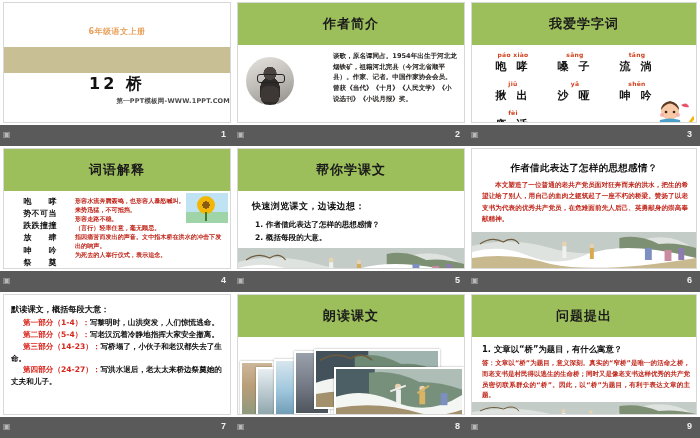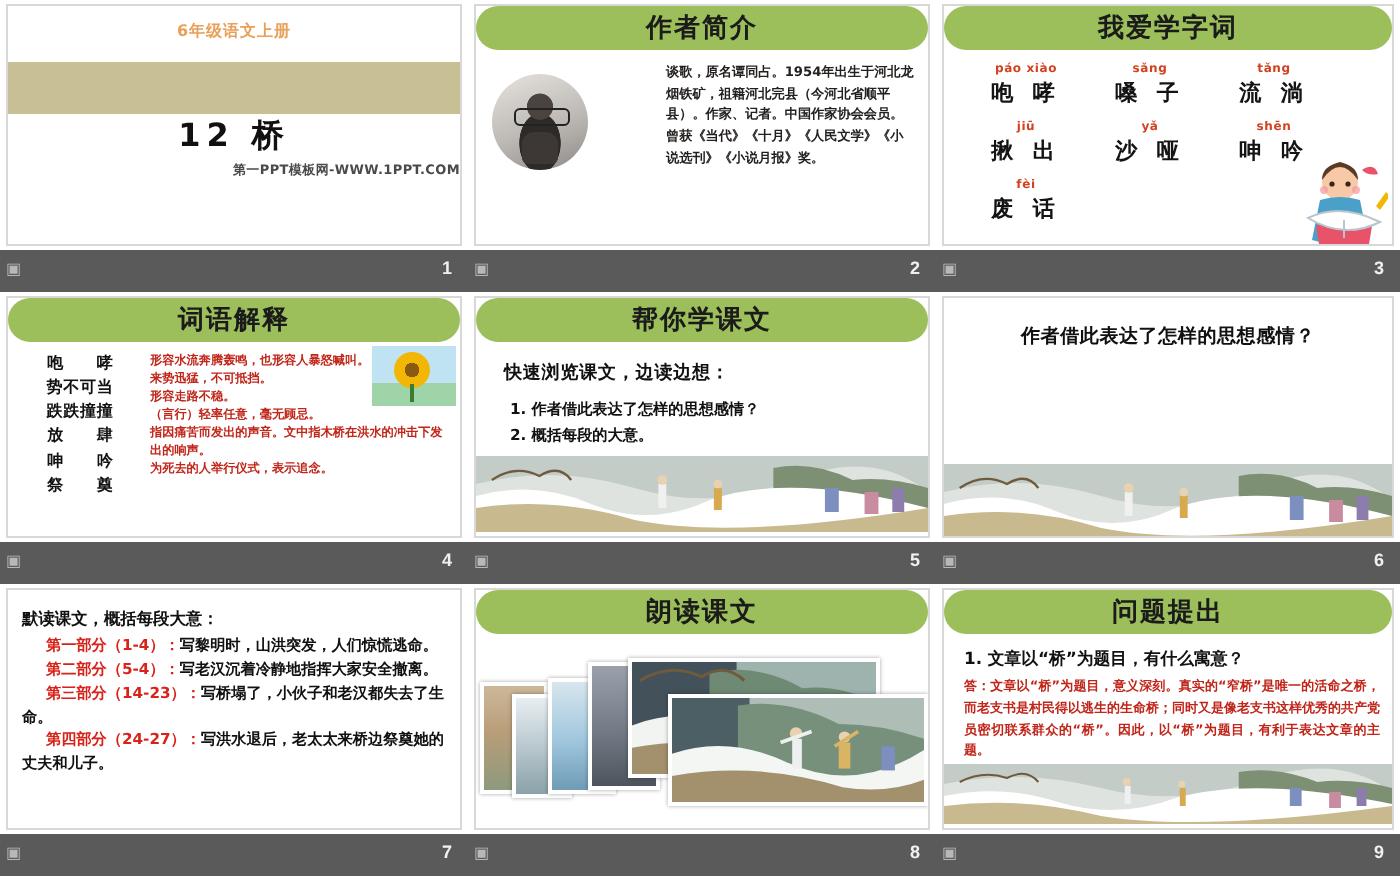--- a/index.html
+++ b/index.html
@@ -46,37 +46,36 @@
     color:#c9c9c9;font-size:8px;line-height:10px;
     opacity:.85;
   }
   .sb-num{
     position:absolute;right:8px;top:4px;
     color:#f0f0f0;font-size:9px;font-weight:bold;
     font-family:"Liberation Sans",sans-serif;
   }
   
   .green-title{
-    height:22px;
+    height:42px;
     background:#9cbf5b;
     display:flex;align-items:center;justify-content:center;
     color:#1b1b1b;
     font-size:13px;font-weight:bold;
     letter-spacing:1px;
     font-family:"DejaVu Sans",sans-serif;
-    border-radius:12px;
   }
   .white-body{background:#ffffff;position:relative;height:95px;overflow:hidden;}
 
   
   .s1-sub{
     text-align:center;color:#e8a05a;
     font-size:8px;font-weight:bold;
     letter-spacing:.5px;
-    margin-top:7px;
+    margin-top:23px;
     font-family:"DejaVu Sans",sans-serif;
   }
   .s1-band{
     margin-top:10px;height:26px;
     background:#c9bf94;
     display:flex;align-items:center;justify-content:center;
   }
   .s1-band span{
     color:#111;font-size:16px;font-weight:bold;letter-spacing:3px;
     font-family:"DejaVu Sans",sans-serif;
@@ -406,20 +405,21 @@
     <div class="statusbar">
       <span class="sb-icon">▣</span>
       <span class="sb-num">5</span>
     </div>
   </div>
 
   <div class="cell">
     <div class="slide">
       <div class="white-body" style="height:121px">
         <div class="s6-h">作者借此表达了怎样的思想感情？</div>
+        <div class="s6-p">本文塑造了一位普通的老共产党员面对狂奔而来的洪水，把生的希望让给了别人，用自己的血肉之躯筑起了一座不朽的桥梁。赞扬了以老支书为代表的优秀共产党员，在危难面前先人后己、英勇献身的崇高奉献精神。</div>
         <div class="illus">
           <svg viewBox="0 0 228 38" width="100%" height="100%" preserveAspectRatio="none">
             <rect width="228" height="38" fill="#dfe3df"></rect>
             <path d="M0 14 Q40 4 80 16 T160 12 T228 18 L228 0 L0 0Z" fill="#c3ccc6"></path>
             <path d="M150 6 q20 -4 40 6 q18 -2 38 4 l0 22 l-78 0Z" fill="#7e9074"></path>
             <path d="M0 20 q30 -8 58 4 q30 12 60 -2 q40 -14 110 4 l0 12 l-228 0Z" fill="#ffffff"></path>
             <path d="M0 26 q40 -6 80 6 q50 10 148 -6 l0 12 l-228 0Z" fill="#c9b98f"></path>
             <path d="M8 12 q12 -8 24 -2 q10 -6 16 2" stroke="#6e5a3c" stroke-width="1.2" fill="none"></path>
             <rect x="92" y="14" width="4" height="12" fill="#f0f0f0"></rect>
             <circle cx="94" cy="12" r="2.4" fill="#e8d2b0"></circle>

